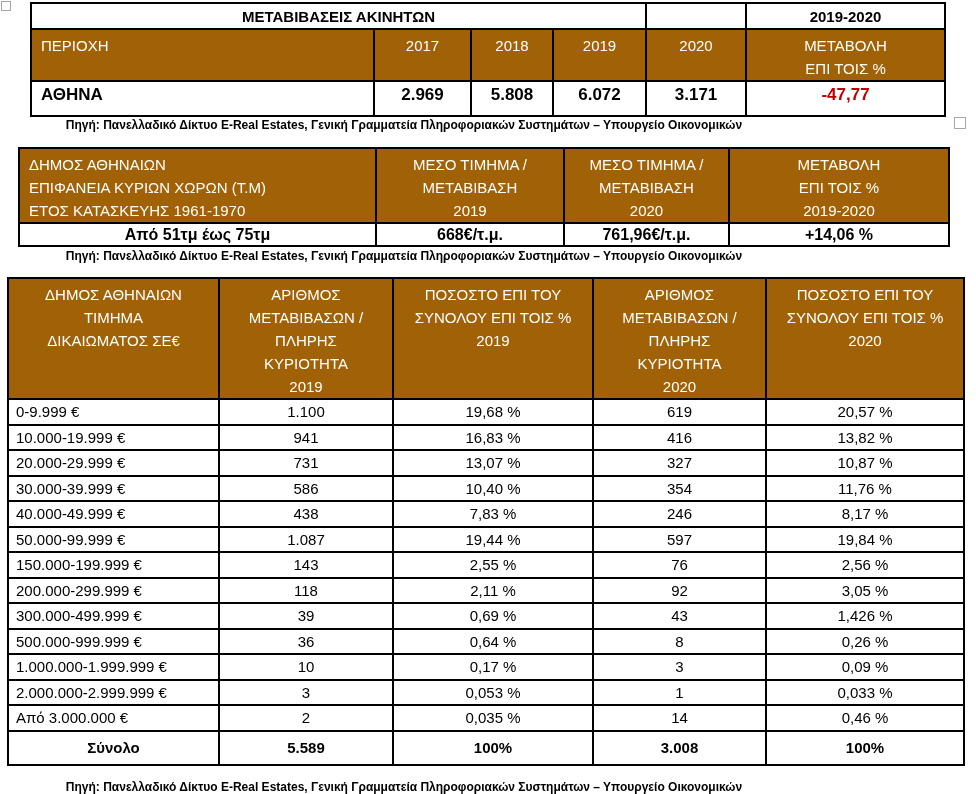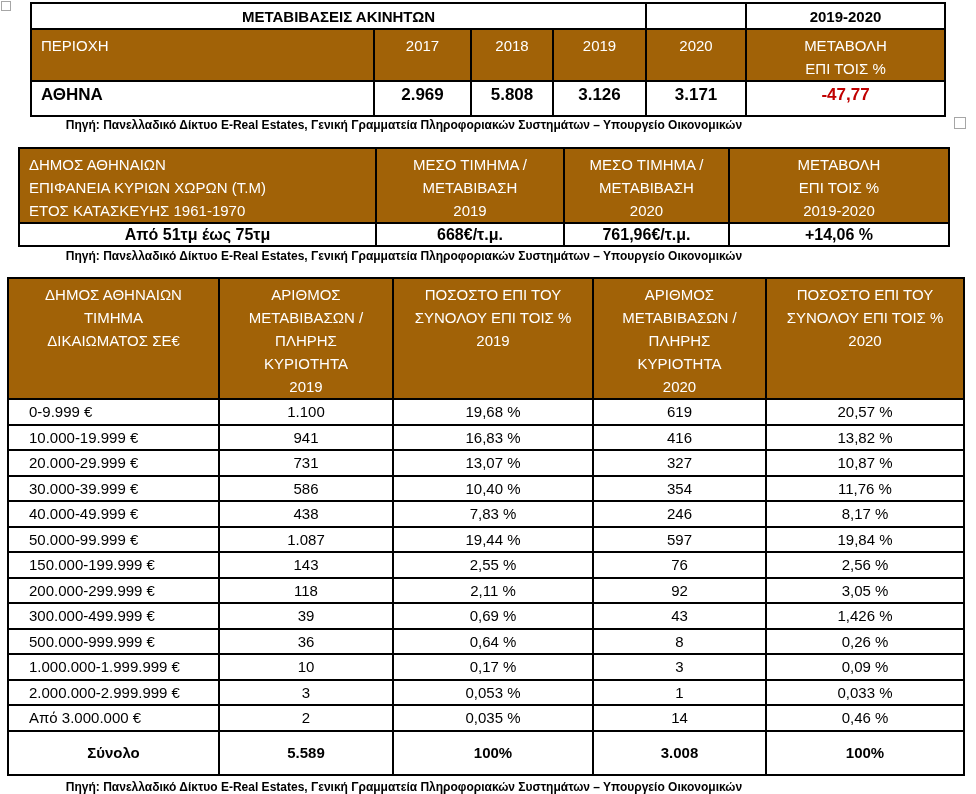--- a/index.html
+++ b/index.html
@@ -85,22 +85,22 @@
   
   #table3 { left: 7px; top: 277px; width: 956px; }
   #table3 .hdrRow th { height: 118px; }
   #table3 tbody td {
     height: 25.5px;
     font-size: 15px;
     font-weight: normal;
     text-align: center;
     vertical-align: middle;
   }
-  #table3 tbody td.left { text-align: left; padding-left: 20px; }
-  #table3 .totalRow td { font-weight: bold; height: 44px; text-align: center; }
+  #table3 tbody td.left { text-align: left; padding-left: 7px; }
+  #table3 .totalRow td { font-weight: bold; height: 34px; text-align: center; }
 
   
   .anchor-box {
     position: absolute;
     border: 1px solid #a6a6a6;
     background: #ffffff;
   }
   #anchor-top-left { left: 1px; top: 1px; width: 10px; height: 10px; }
   #anchor-mid-right { left: 954px; top: 117px; width: 12px; height: 12px; }
 </style>
@@ -131,21 +131,21 @@
     <th class="hdr">2018</th>
     <th class="hdr">2019</th>
     <th class="hdr">2020</th>
     <th class="hdr pre">ΜΕΤΑΒΟΛΗ
 ΕΠΙ ΤΟΙΣ %</th>
   </tr>
   <tr class="dataRow">
     <td class="left">ΑΘΗΝΑ</td>
     <td>2.969</td>
     <td>5.808</td>
-    <td>3.126</td>
+    <td>6.072</td>
     <td>3.171</td>
     <td class="negative">-47,77</td>
   </tr>
 </tbody>
   </table>
 <div class="source" id="source1">Πηγή: Πανελλαδικό Δίκτυο E-Real Estates, Γενική Γραμματεία Πληροφοριακών Συστημάτων – Υπουργείο Οικονομικών</div>
 
 <table id="table2">
   <colgroup>
     <col style="width:357px">

